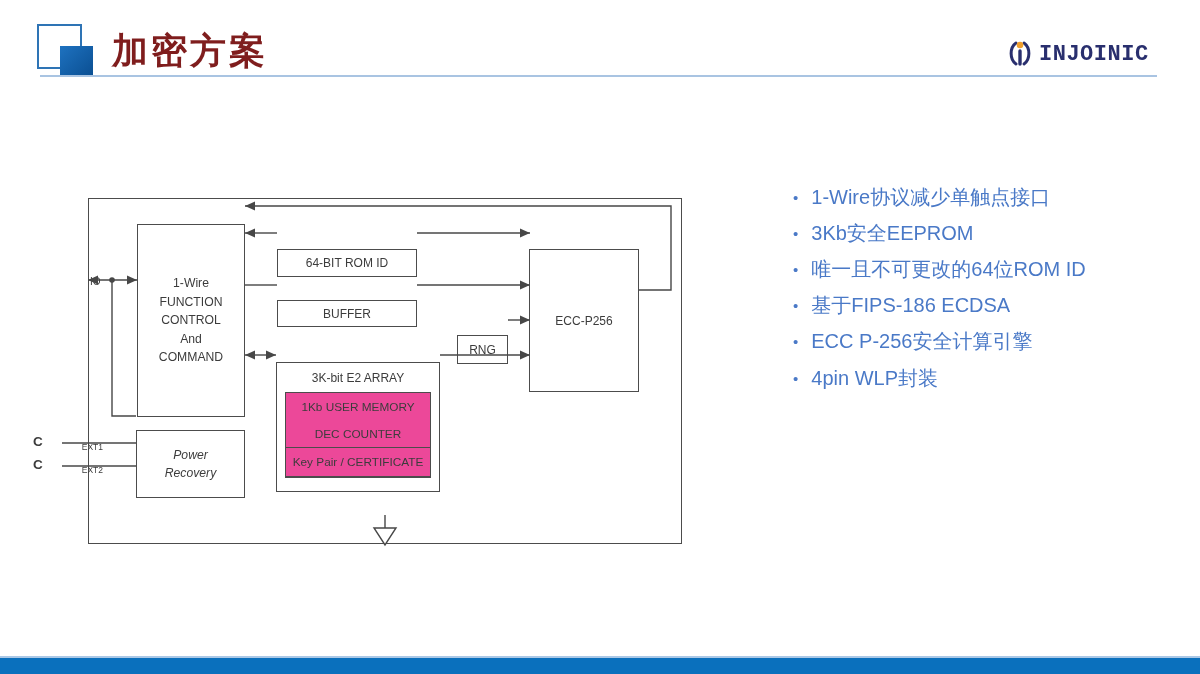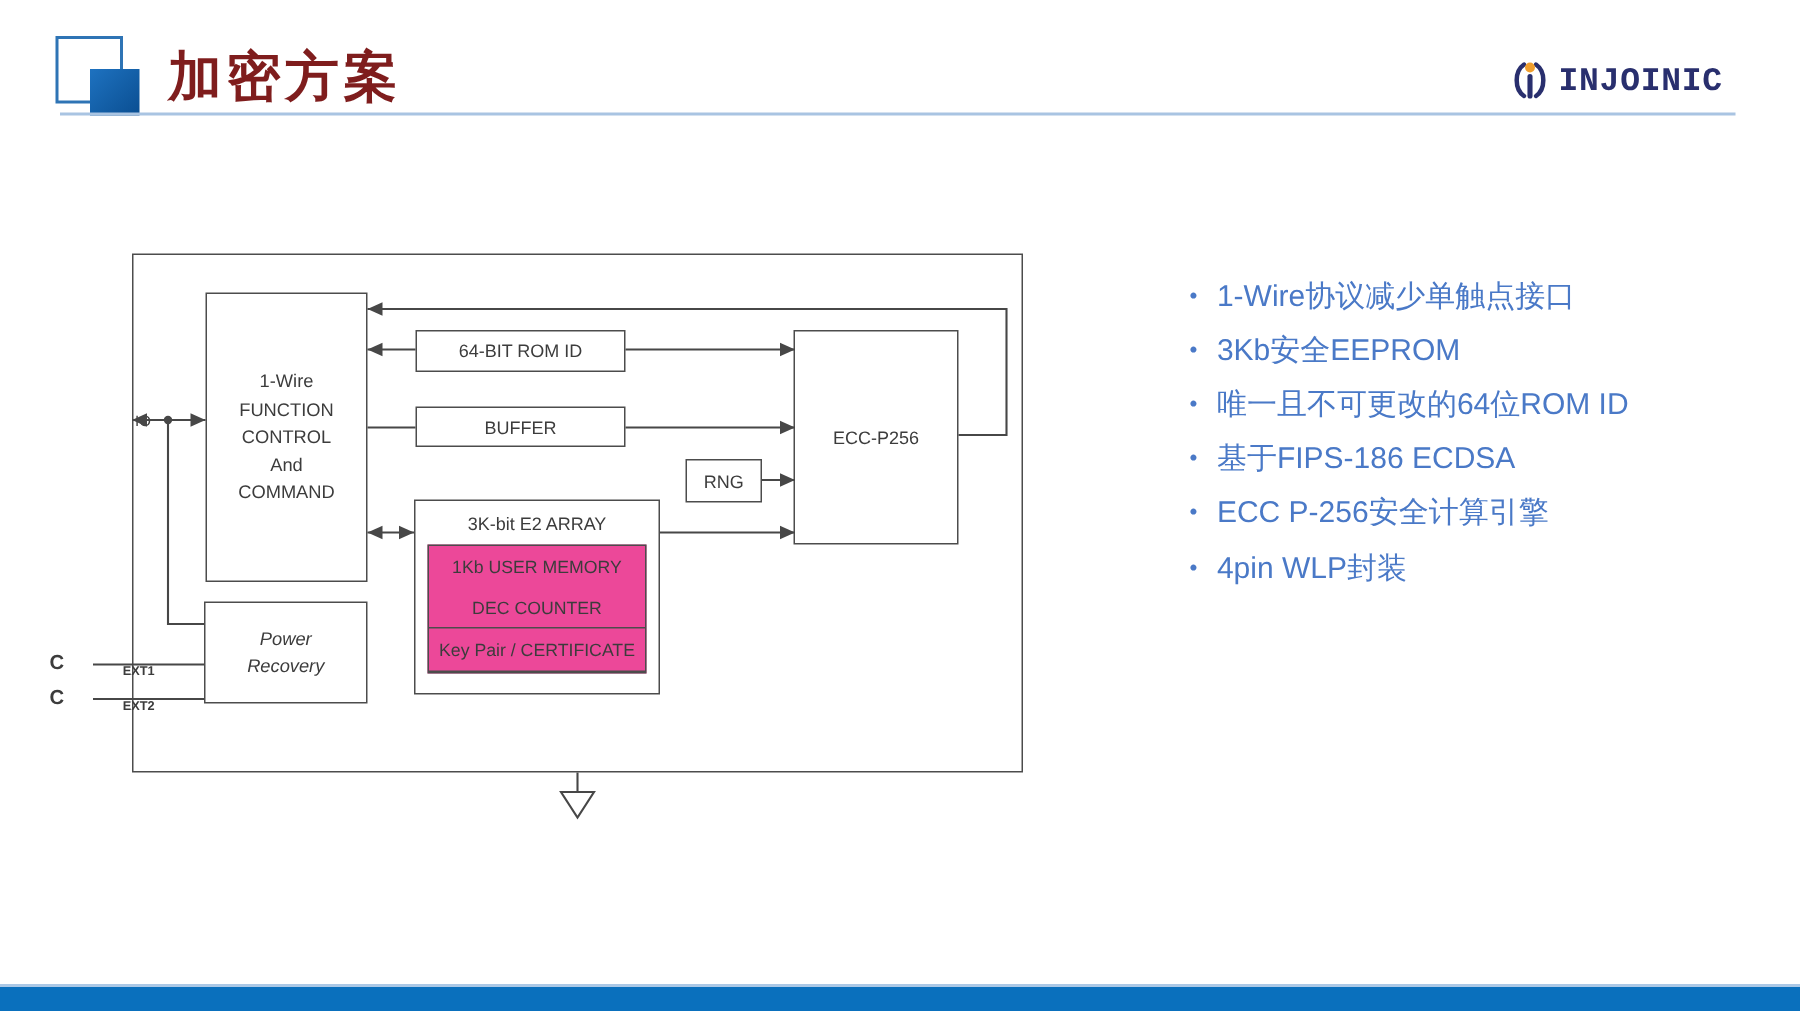--- a/index.html
+++ b/index.html
@@ -19,27 +19,27 @@
   .logo{position:absolute;left:1004px;top:38px;display:flex;align-items:center;gap:3px;font-family:Liberation Mono, monospace;}
   .logo-text{font-size:22px;font-weight:bold;color:#292f6e;letter-spacing:0.5px;}
 
   
   .footer-bar{position:absolute;left:0;bottom:0;width:1200px;height:16px;
               background:#0a70bd;border-top:2px solid #abc8e6;}
 
   
   .dbox{position:absolute;border:1.5px solid #4c4c4c;background:#fff;box-sizing:border-box;
         display:flex;align-items:center;justify-content:center;text-align:center;
-        color:#3c3c3c;font-size:12px;}
+        color:#3c3c3c;font-size:12px;margin-top:29px;}
   .outer-box{border-width:1.6px;background:transparent;}
   .pre-lines{white-space:pre-line;line-height:18.5px;font-size:12.2px;}
   .connectors{position:absolute;left:0;top:0;width:1200px;height:674px;pointer-events:none;}
   .io-label{position:absolute;left:90px;top:276px;font-size:10px;color:#3c3c3c;}
   .cext{position:absolute;left:33px;font-size:13.5px;font-weight:600;color:#3c3c3c;}
-  .cext sub{font-size:8.5px;font-weight:700;padding-left:39px;}
+  .cext sub{font-size:8.5px;font-weight:400;padding-left:39px;}
   .e2-title{position:absolute;left:0;top:0;width:100%;height:29px;
             display:flex;align-items:center;justify-content:center;font-size:12px;color:#3c3c3c;}
   .e2-rows{position:absolute;left:8px;top:29px;width:146px;box-sizing:border-box;
            border:1.4px solid #4c4c4c;background:#ec4899;}
   .e2-row{box-sizing:border-box;display:flex;align-items:center;justify-content:center;
           font-size:11.8px;color:#3c3c3c;}
   .e2-row.mid{border-top:1.4px solid #4c4c4c;border-bottom:1.4px solid #4c4c4c;}
 
   
   .features{position:absolute;left:793px;top:179px;margin:0;padding:0;list-style:none;}

